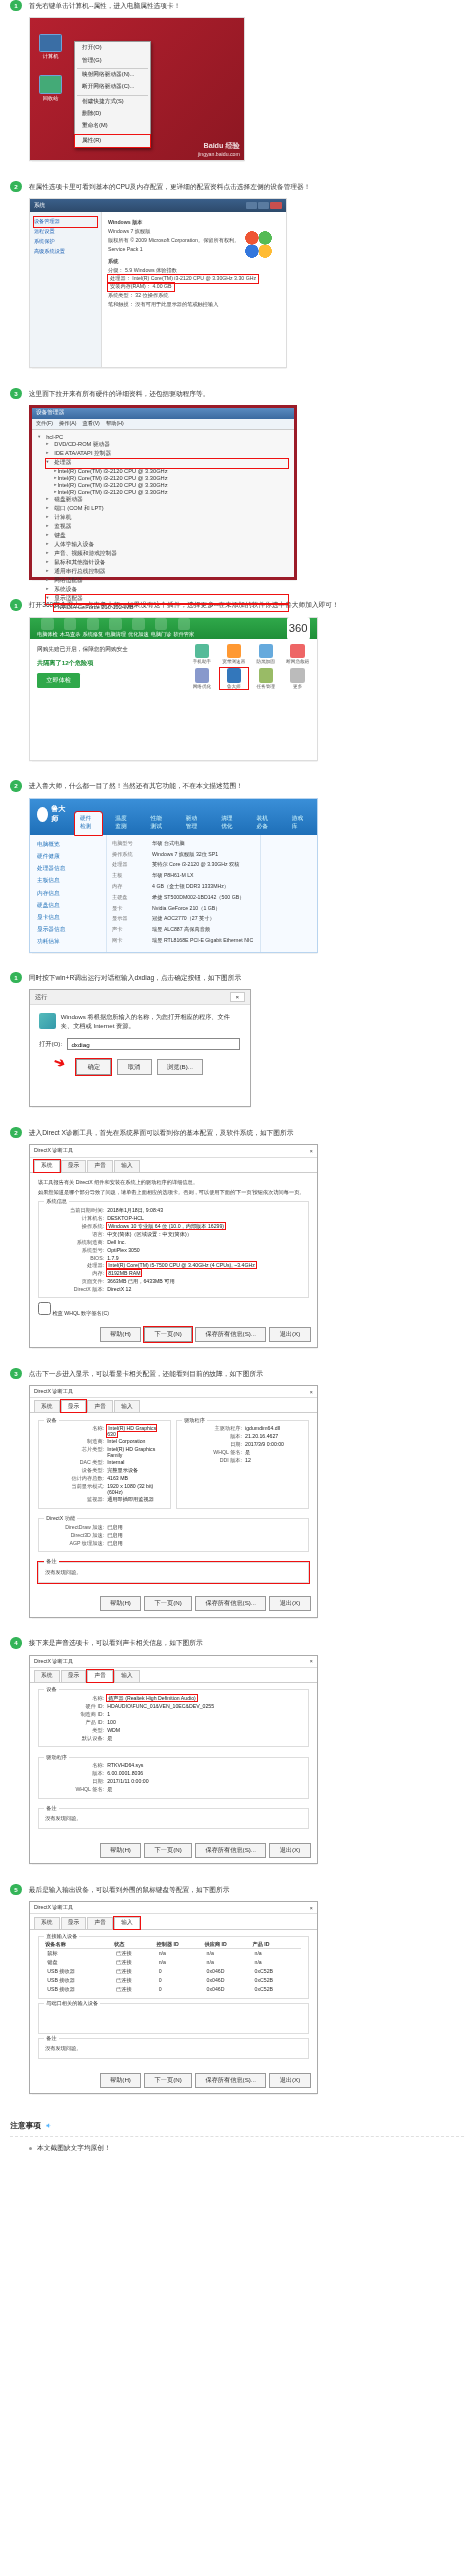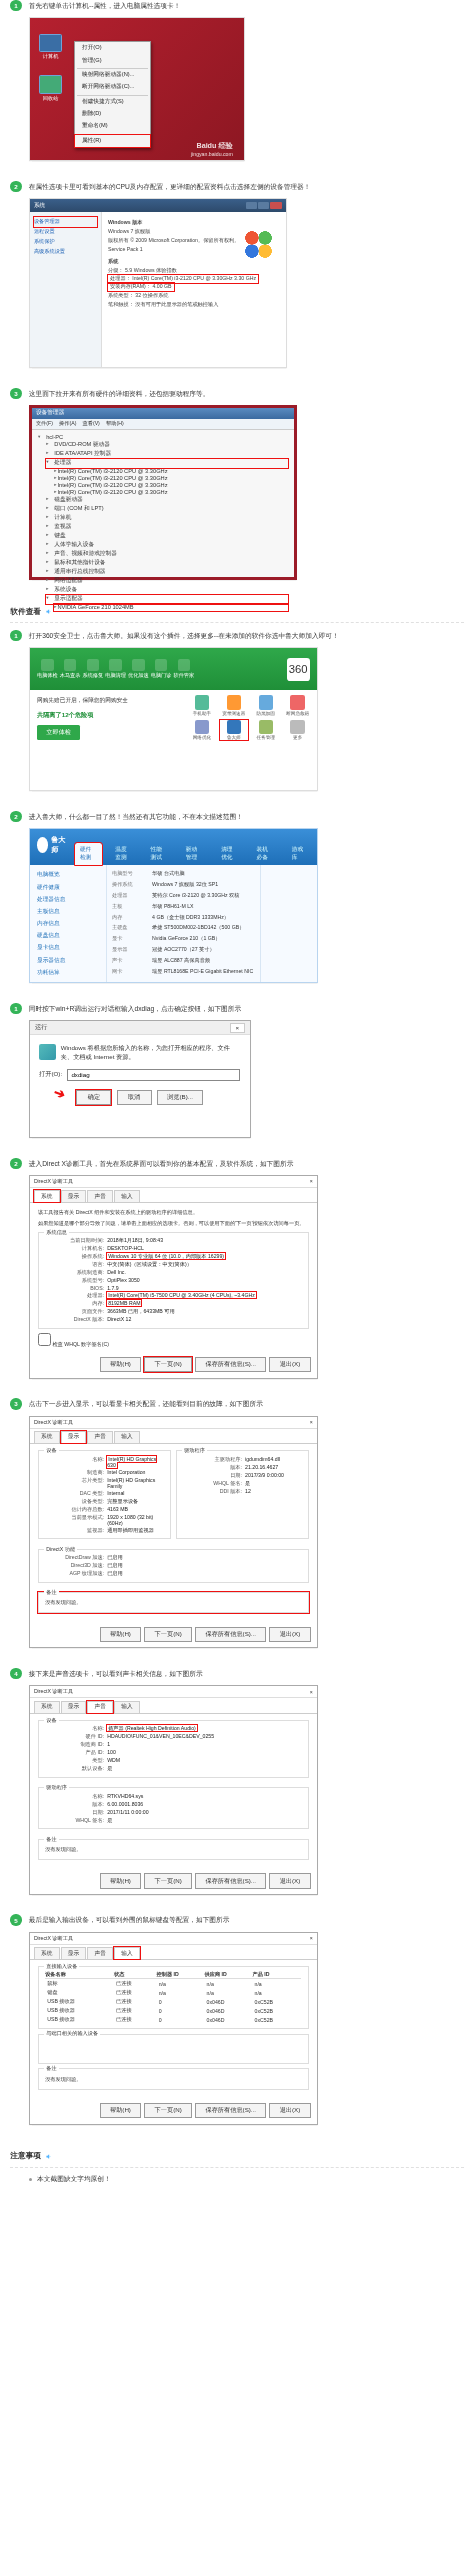--- a/index.html
+++ b/index.html
@@ -15,21 +15,21 @@
   .step-text { font-size: 6.7px; line-height: 1.8; color: #333; margin-bottom: 5.2px; }
   .screenshot { border: 0.5px solid #ddd; margin-bottom: 5.2px; box-shadow: 0 0.5px 1px rgba(0,0,0,0.06); }
   .ss-red-desktop { width: 216px; height: 144px; background: linear-gradient(135deg,#b5202f 0%,#8d1722 100%); position: relative; }
   .ss-icon { position: absolute; width: 23px; height: 26px; }
   .ss-icon .ic-img { width: 23px; height: 18.5px; background: #3a6ea5; border: 0.5px solid #6fa3d8; border-radius: 1.5px; }
   .ss-icon .ic-lbl { font-size: 5.2px; color: #fff; text-align: center; margin-top: 1px; }
   .ctx-menu { position: absolute; left: 44px; top: 23px; width: 77px; background: #f4f4f4; border: 0.5px solid #999; box-shadow: 1px 1.5px 3.1px rgba(0,0,0,0.4); font-size: 5.7px; }
   .ctx-menu .mi { padding: 2.1px 7.2px; color: #222; }
   .ctx-menu .sep { height: 0.5px; background: #ccc; margin: 1px 2.1px; }
   .ctx-menu .mi.hi { outline: 1px solid #e11; outline-offset: -0.5px; }
-  .watermark { position: absolute; right: 11px; bottom: 3.1px; font-size: 5.2px; color: rgba(255,255,255,0.85); text-align: right; }
+  .watermark { position: absolute; right: 4px; bottom: 3.1px; font-size: 5.2px; color: rgba(255,255,255,0.85); text-align: right; }
   .watermark .wm-logo { font-size: 7.2px; font-weight: bold; }
   .ss-sys { width: 258px; height: 170px; background: #fff; position: relative; }
   .ss-titlebar { height: 13.4px; background: linear-gradient(#3a5f8a,#2d4a6b); display:flex; align-items:center; padding:0 4.1px; color:#fff; font-size:5.7px; justify-content: space-between; }
   .ss-titlebar .tbtns { display:flex; gap:1px; }
   .ss-titlebar .tbtn { width:11.3px; height:7.2px; background:#5a7ba0; border-radius:1px; }
   .ss-titlebar .tbtn.close { background:#c94f4f; }
   .ss-sys-body { display:flex; height: calc(100% - 13.4px); }
   .ss-sys-left { width: 72px; background:#f0f4f8; border-right:0.5px solid #ddd; padding:4.1px; font-size:5.2px; }
   .ss-sys-left .lnk { color:#1a5fb4; padding:1.5px 0; }
   .ss-sys-left .lnk.hi { outline:1px solid #e11; }
@@ -45,21 +45,21 @@
   .ss-devmgr { width: 268px; height: 175px; background: #f7f7f7; position: relative; border:3.1px solid #9b1b28; }
   .dev-titlebar { height:11.3px; background:linear-gradient(#5a8bc0,#3b6aa0); color:#fff; font-size:5.7px; padding:1.5px 4.1px; }
   .dev-toolbar { height:10.3px; background:#eef3f8; border-bottom:0.5px solid #ccc; font-size:5.2px; padding:1px 4.1px; display:flex; gap:6.2px; }
   .dev-tree { padding:4.1px 6.2px; font-size:5.7px; }
   .dev-tree .node { padding:0.5px 0 0.5px 8.2px; position:relative; }
   .dev-tree .node::before { content:'▸'; position:absolute; left:0; font-size:4.6px; color:#666; }
   .dev-tree .node.open::before { content:'▾'; }
   .dev-tree .node.hi { outline:1px solid #e11; }
   .dev-tree .sub { padding-left:8.2px; }
   .ss-360main { width: 289px; height: 144px; background: #fff; position: relative; }
-  .top360 { height: 42px; background: linear-gradient(#2fa84a,#1f8f38); display:flex; align-items:center; padding:0 7.2px; gap:2px; }
+  .top360 { height: 21px; background: linear-gradient(#2fa84a,#1f8f38); display:flex; align-items:center; padding:0 7.2px; gap:2px; }
   .top360 .tab { display:flex; flex-direction:column; align-items:center; gap:1px; color:#fff; font-size:5.2px; }
   .top360 .tab .ticon { width:12.4px; height:12.4px; background:rgba(255,255,255,0.2); border-radius:2.1px; }
   .top360 .avatar { margin-left:auto; width:23px; height:23px; background:#fff; border-radius:3.1px; display:flex; align-items:center; justify-content:center; font-size:11.3px; }
   .mid360 { display:flex; height:calc(100% - 33px); }
   .mid360-left { flex:1; padding:7.2px; display:flex; flex-direction:column; align-items:flex-start; gap:5.2px; }
   .mid360-left .msg { font-size:5.7px; color:#333; }
   .mid360-left .count { color:#1f8f38; font-size:6.2px; font-weight:bold; }
   .btn-green { background:#2fa84a; color:#fff; padding:3.1px 9.3px; border-radius:1.5px; font-size:6.2px; }
   .mid360-right { width: 134px; padding:5.2px; }
   .grid-tools { display:grid; grid-template-columns:repeat(4,1fr); gap:4.1px; }
@@ -227,28 +227,20 @@
             <div class="node open hi">显示适配器</div>
             <div class="sub">
                 <div class="node hi" style="padding-left:3.1px;">NVIDIA GeForce 210   1024MB</div>
               </div>
           </div>
         </div>
       </div>
     </div>
   </div>
 
-  <div class="section-header">
-    <h2>软件查看</h2>
-    <span class="speaker-icon">
-      <svg viewBox="0 0 24 24">
-          <path fill="#55b5ff" d="M3 9v6h4l5 5V4L7 9H3zm13 3a4 4 0 0 0-2-3.5v7A4 4 0 0 0 16 12z"></path>
-        </svg>
-    </span>
-  </div>
 
   <div class="step">
     <div class="step-num">1</div>
     <div class="step-body">
       <p class="step-text">打开360安全卫士，点击鲁大师。如果没有这个插件，选择更多--在未添加的软件你选中鲁大师加入即可！</p>
       <div class="screenshot ss-360main">
         <div class="top360">
           <div class="tab">
               <div class="ticon"></div>
               <span>电脑体检</span>

